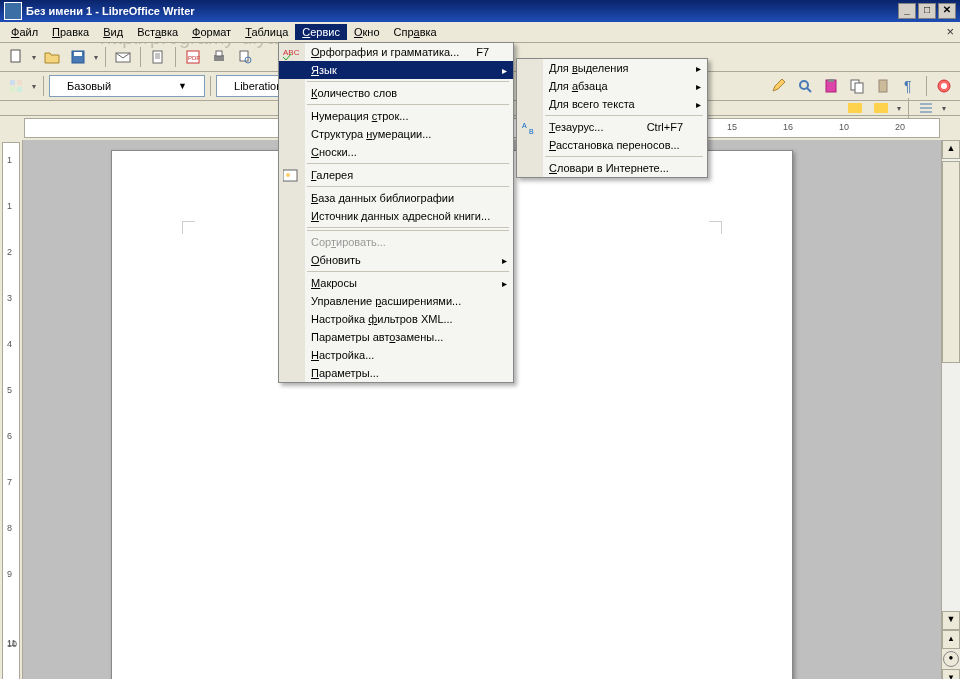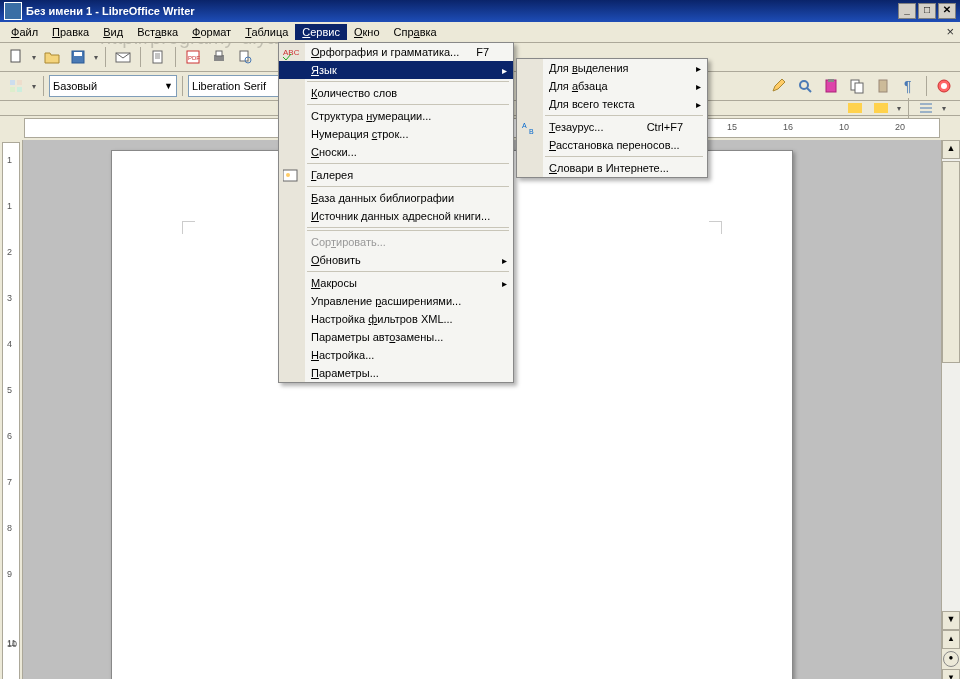--- a/index.html
+++ b/index.html
@@ -9,21 +9,21 @@
 .titlebar .wbtn{width:16px;height:14px;background:#d4d0c8;color:#000;margin-left:2px;text-align:center;line-height:12px;font-family:Marlett,Arial;font-size:10px;border:1px solid #808080;cursor:default}
 .menubar{background:#ece9d8;height:20px;display:flex;align-items:center;padding:0 4px;border-bottom:1px solid #aca899;position:relative}
 .menubar .mitem{padding:2px 7px;cursor:default}
 .menubar .mitem.active{background:#0a246a;color:#fff}
 .menubar .mitem u{text-decoration:underline}
 .menubar .close-doc{position:absolute;right:6px;top:2px;font-family:Arial;font-size:13px;color:#333}
 .toolbar{background:#ece9d8;height:28px;border-bottom:1px solid #aca899;display:flex;align-items:center;padding:0 4px;gap:2px}
 .tbtn{width:22px;height:22px;display:flex;align-items:center;justify-content:center;border:1px solid transparent}
 .tsep{width:1px;height:20px;background:#aca899;margin:0 3px}
 .tdrop{padding:0 2px;font-size:8px;color:#555}
-.combo{height:20px;border:1px solid #7f9db9;background:#fff;display:flex;align-items:center;padding:0 3px;font-size:11px}
+.combo{height:20px;border:1px solid #7f9db9;background:#fff;display:flex;align-items:center;padding:0 17px;font-size:11px}
 .combo .cdd{margin-left:auto;font-size:9px;color:#000}
 .toolbar2{background:#ece9d8;height:28px;border-bottom:1px solid #aca899;display:flex;align-items:center;padding:0 4px;gap:2px}
 .ruler-area{display:flex;background:#ece9d8}
 .ruler-h{height:18px;background:#fff;border:1px solid #aca899;margin:2px;flex:1;position:relative;font-size:9px;overflow:hidden}
 .ruler-h .marks{position:absolute;left:88px;top:0;height:100%;white-space:nowrap}
 .ruler-h .mk{display:inline-block;width:56px;text-align:left;color:#555;position:relative;top:3px}
 .workarea{display:flex;height:548px}
 .vruler{width:22px;border-right:1px solid #aca899;background:#ece9d8}
 .vruler-inner{background:#fff;margin:2px;height:100%;border:1px solid #aca899;position:relative;font-size:9px;overflow:hidden}
 .vruler-inner .vmk{position:absolute;left:4px;transform:rotate(0);color:#555}
@@ -278,24 +278,24 @@
     <div class="mrow hl">
       <span><u>Я</u>зык</span>
       <span class="arr">▸</span>
     </div>
     <hr>
     <div class="mrow">
       <span><u>К</u>оличество слов</span>
     </div>
     <hr>
     <div class="mrow">
+      <span>Нумерация <u>с</u>трок...</span>
+    </div>
+    <div class="mrow">
       <span>Структура <u>н</u>умерации...</span>
-    </div>
-    <div class="mrow">
-      <span>Нумерация <u>с</u>трок...</span>
     </div>
     <div class="mrow">
       <span><u>С</u>носки...</span>
     </div>
     <hr>
     <div class="mrow">
       <span class="micon">
         <svg width="16" height="16">
           <rect x="0" y="2" width="14" height="11" fill="#fff" stroke="#666"></rect>
           <circle cx="5" cy="7" r="2" fill="#fc6"></circle>

